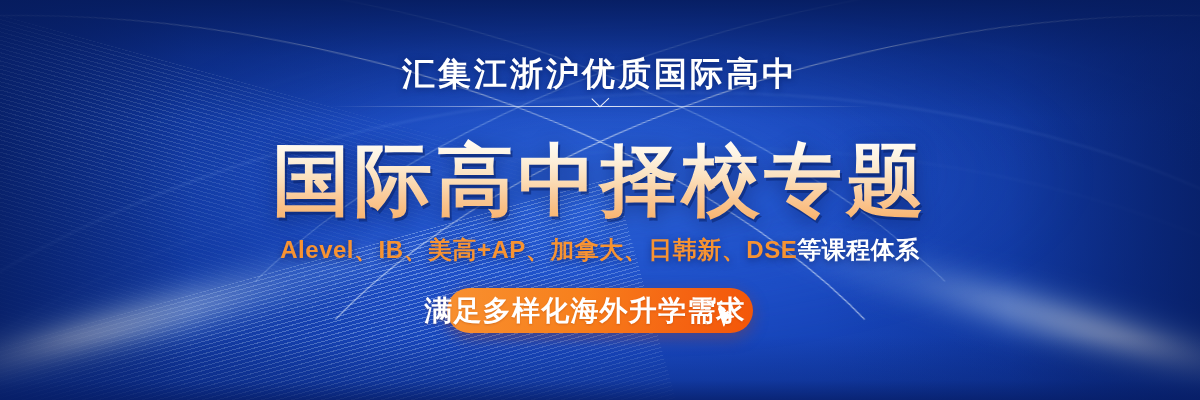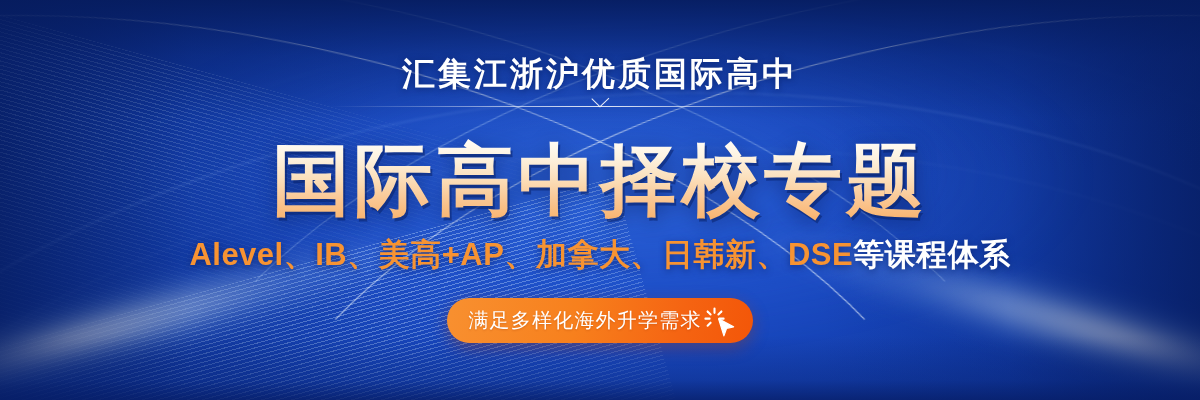--- a/index.html
+++ b/index.html
@@ -243,21 +243,21 @@
     -webkit-background-clip: text;
     background-clip: text;
     color: transparent;
     -webkit-text-fill-color: transparent;
     filter: drop-shadow(2px 3px 0 rgba(10,34,108,0.55))
             drop-shadow(0 4px 10px rgba(6,24,86,0.45));
   }
 
   .subtitle {
     margin-top: 12px;
-    font-size: 31px;
+    font-size: 24px;
     font-weight: 700;
     letter-spacing: 0.5px;
     white-space: nowrap;
     text-shadow: 0 2px 7px rgba(5,22,82,0.55);
   }
   .subtitle .accent { color: #f79332; }
   .subtitle .plain  { color: #ffffff; }
 
   .cta {
     position: relative;
@@ -269,22 +269,22 @@
     cursor: pointer;
     display: flex;
     align-items: center;
     justify-content: center;
     background: linear-gradient(100deg, #f89030 0%, #f7801d 42%, #f56412 76%, #f35608 100%);
     box-shadow: 0 5px 16px rgba(180,60,6,0.34);
     padding: 0;
   }
   .cta-label {
     color: #ffffff;
-    font-size: 20px;
-    font-weight: 400;
+    font-size: 28px;
+    font-weight: 700;
     letter-spacing: 1.2px;
     white-space: nowrap;
     margin-right: 30px;
     text-shadow: 0 1px 2px rgba(150,50,4,0.30);
   }
   .cta-cursor {
     position: absolute;
     right: 14px;
     top: 50%;
     transform: translateY(-46%);

